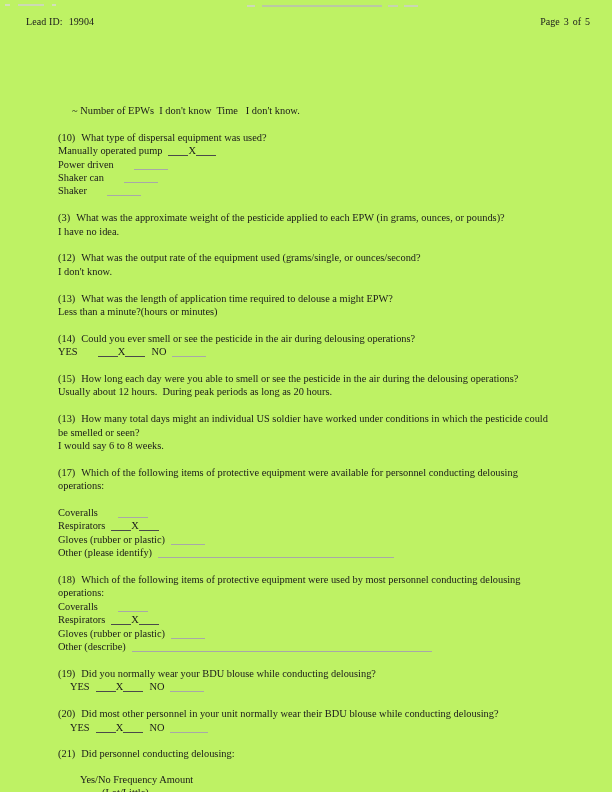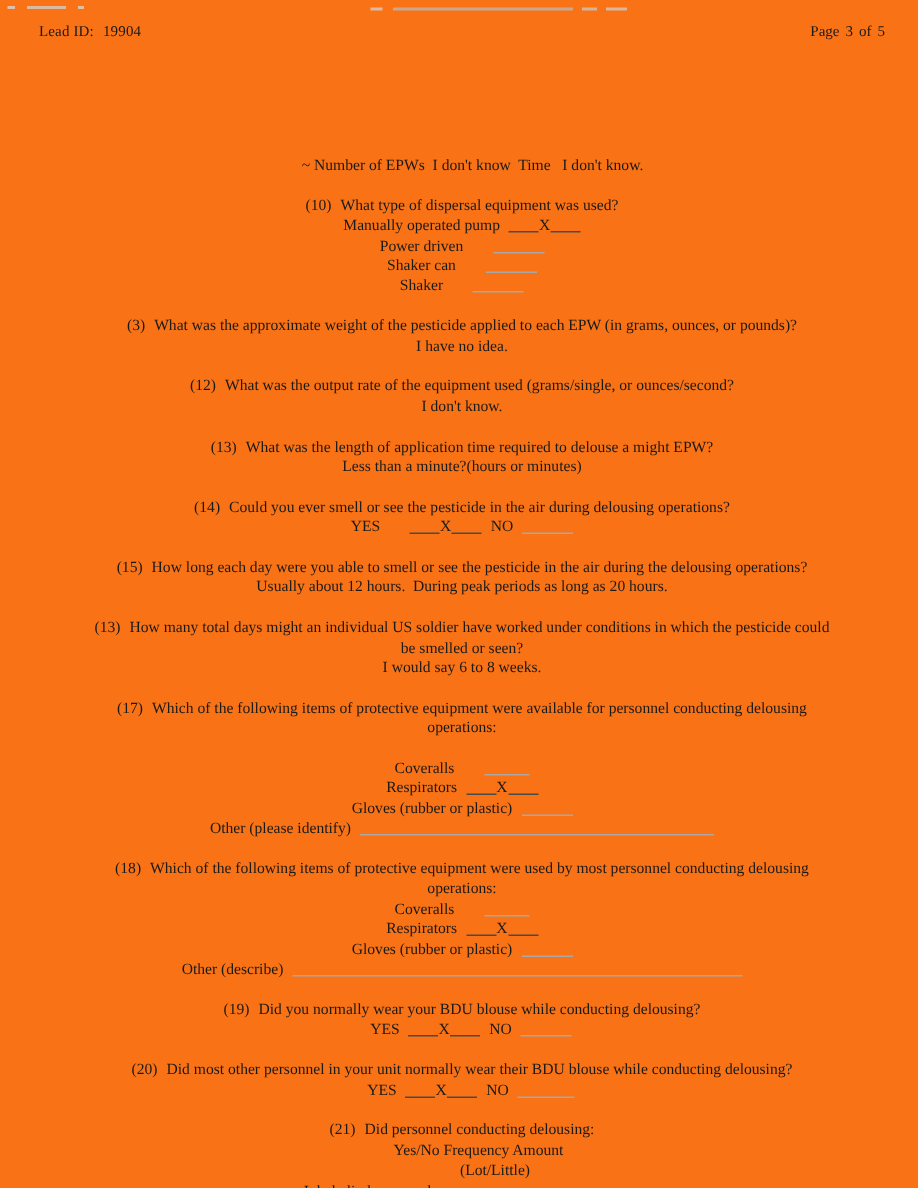--- a/index.html
+++ b/index.html
@@ -4,21 +4,21 @@
 <style>
   html, body {
     margin: 0;
     padding: 0;
     background: #ffffff;
   }
   .page {
     position: relative;
     width: 612px;
     height: 792px;
-    background: #f97316;
+    background: #bef264;
     font-family: "Liberation Serif", "DejaVu Serif", serif;
     color: #1a1a1a;
     overflow: hidden;
   }
 
   
   .scan-streak {
     position: absolute;
     top: 5px;
     left: 262px;
@@ -89,26 +89,26 @@
   .body {
     position: absolute;
     top: 104px;
     left: 58px;
     width: 500px;
     font-size: 10.4px;
     line-height: 13.4px;
   }
 
   .blk { margin: 0 0 13.4px 0; }
-  .ln  { white-space: pre-wrap; text-align: center; }
+  .ln  { white-space: pre-wrap; }
   .ln.wrap { white-space: normal; }
 
   .i1 { padding-left: 14px; }   
   .i2 { padding-left: 12px; }   
-  .i3 { padding-left: 22px; }   
+  .i3 { padding-left: 22px; margin-top: 12px; }   
   .i4 { padding-left: 44px; }   
 
   
   .rule {
     display: inline-block;
     border-bottom: 1px solid #8b8b8b;
     vertical-align: -2px;
     height: 9px;
   }
   .rule.faint { border-bottom-color: #a8a8a8; }

